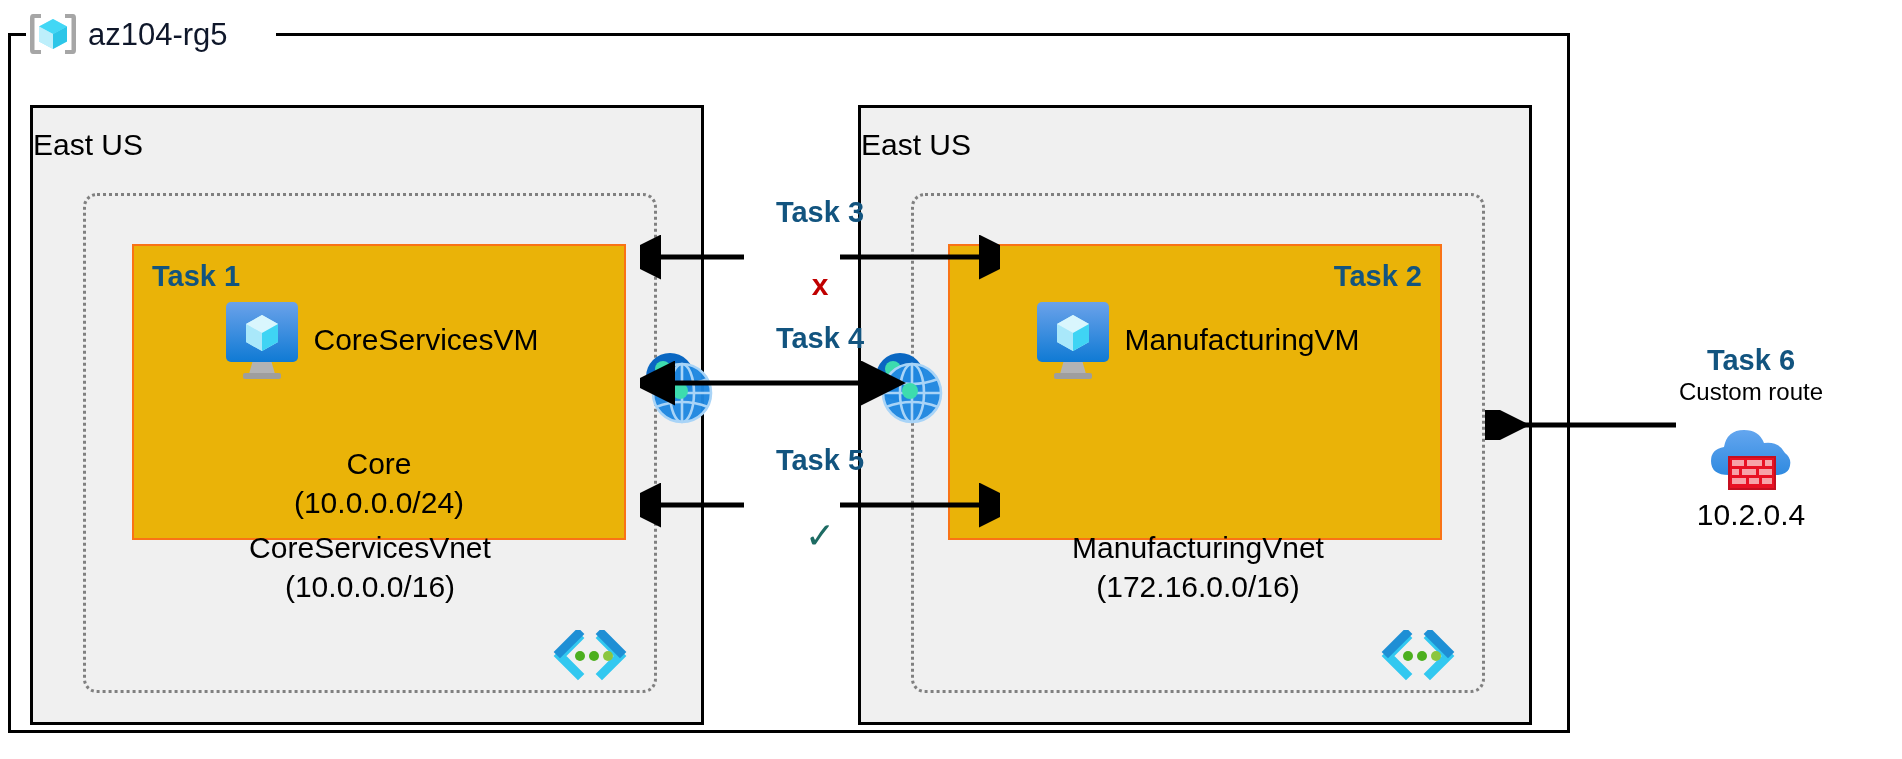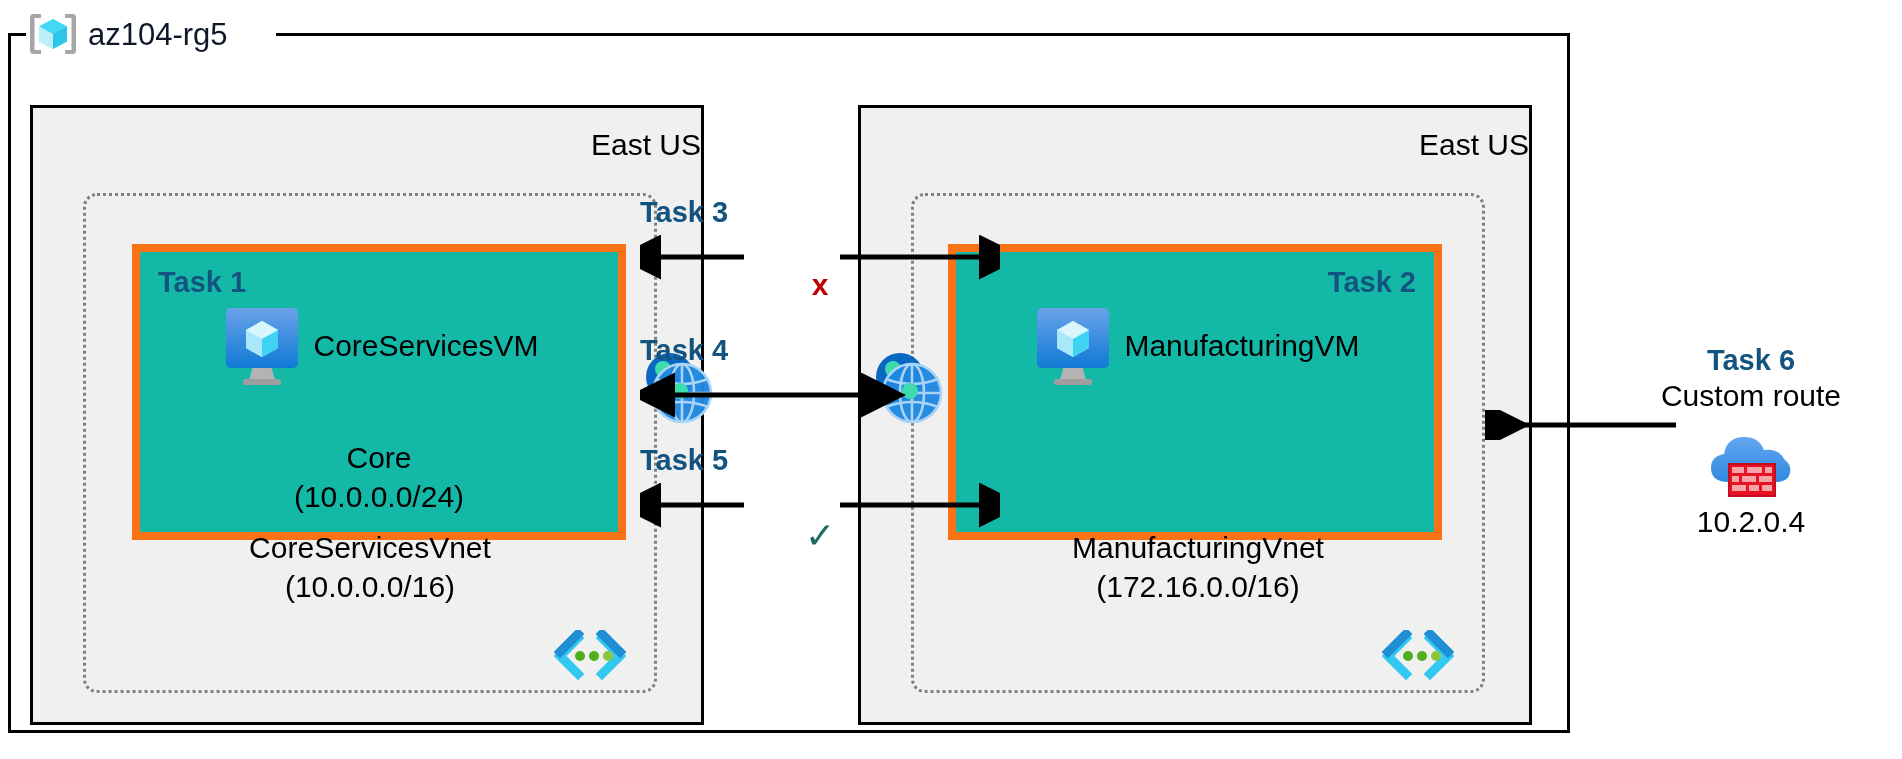--- a/index.html
+++ b/index.html
@@ -67,21 +67,21 @@
     border: 3px solid #000000;
     box-sizing: border-box;
   }
   #region-left  { left: 30px;  top: 105px; width: 674px; height: 620px; }
   #region-right { left: 858px; top: 105px; width: 674px; height: 620px; }
   .region-title {
     position: absolute;
     top: 20px;
     left: 0;
     right: 0;
-    text-align: right;
+    text-align: left;
     font-size: 30px;
     color: #000000;
   }
 
   
   .vnet {
     position: absolute;
     left: 50px;
     top: 85px;
     width: 574px;
@@ -103,22 +103,22 @@
     position: absolute;
     right: 26px;
     bottom: 8px;
     width: 76px;
     height: 52px;
   }
 
   
   .subnet {
     position: absolute;
-    background: #14b8a6;
-    border: 8px solid #f97316;
+    background: #eab308;
+    border: 2px solid #f97316;
     box-sizing: border-box;
   }
   #subnet-left  { left: 46px; top: 48px; width: 494px; height: 296px; }
   #subnet-right { left: 34px; top: 48px; width: 494px; height: 296px; }
 
   .task-tag {
     position: absolute;
     top: 14px;
     font-size: 29px;
     font-weight: bold;
@@ -164,28 +164,28 @@
   #peer-right { left: 868px; top: 347px; }
 
   
   .conn {
     position: absolute;
     width: 360px;
     height: 130px;
     left: 640px;
   }
   #conn-task3 { top: 196px; }
-  #conn-task4 { top: 334px; }
+  #conn-task4 { top: 322px; }
   #conn-task5 { top: 444px; }
 
   .conn-label {
     position: absolute;
     top: 0;
     left: 0; right: 0;
-    text-align: left;
+    text-align: center;
     font-size: 29px;
     font-weight: bold;
     color: #12547f;
     white-space: nowrap;
   }
   .conn-svg {
     position: absolute;
     top: 38px;
     left: 0;
     width: 360px;
@@ -212,21 +212,21 @@
     text-align: center;
   }
   #task6 .t6-tag {
     font-size: 29px;
     font-weight: bold;
     color: #12547f;
     line-height: 1.2;
     margin-top: 48px;
   }
   #task6 .t6-sub {
-    font-size: 30px;
+    font-size: 24px;
     color: #000000;
     line-height: 1.2;
   }
   #task6 .t6-ip {
     font-size: 30px;
     color: #000000;
     line-height: 1.2;
   }
   .fw-icon {
     width: 96px;

